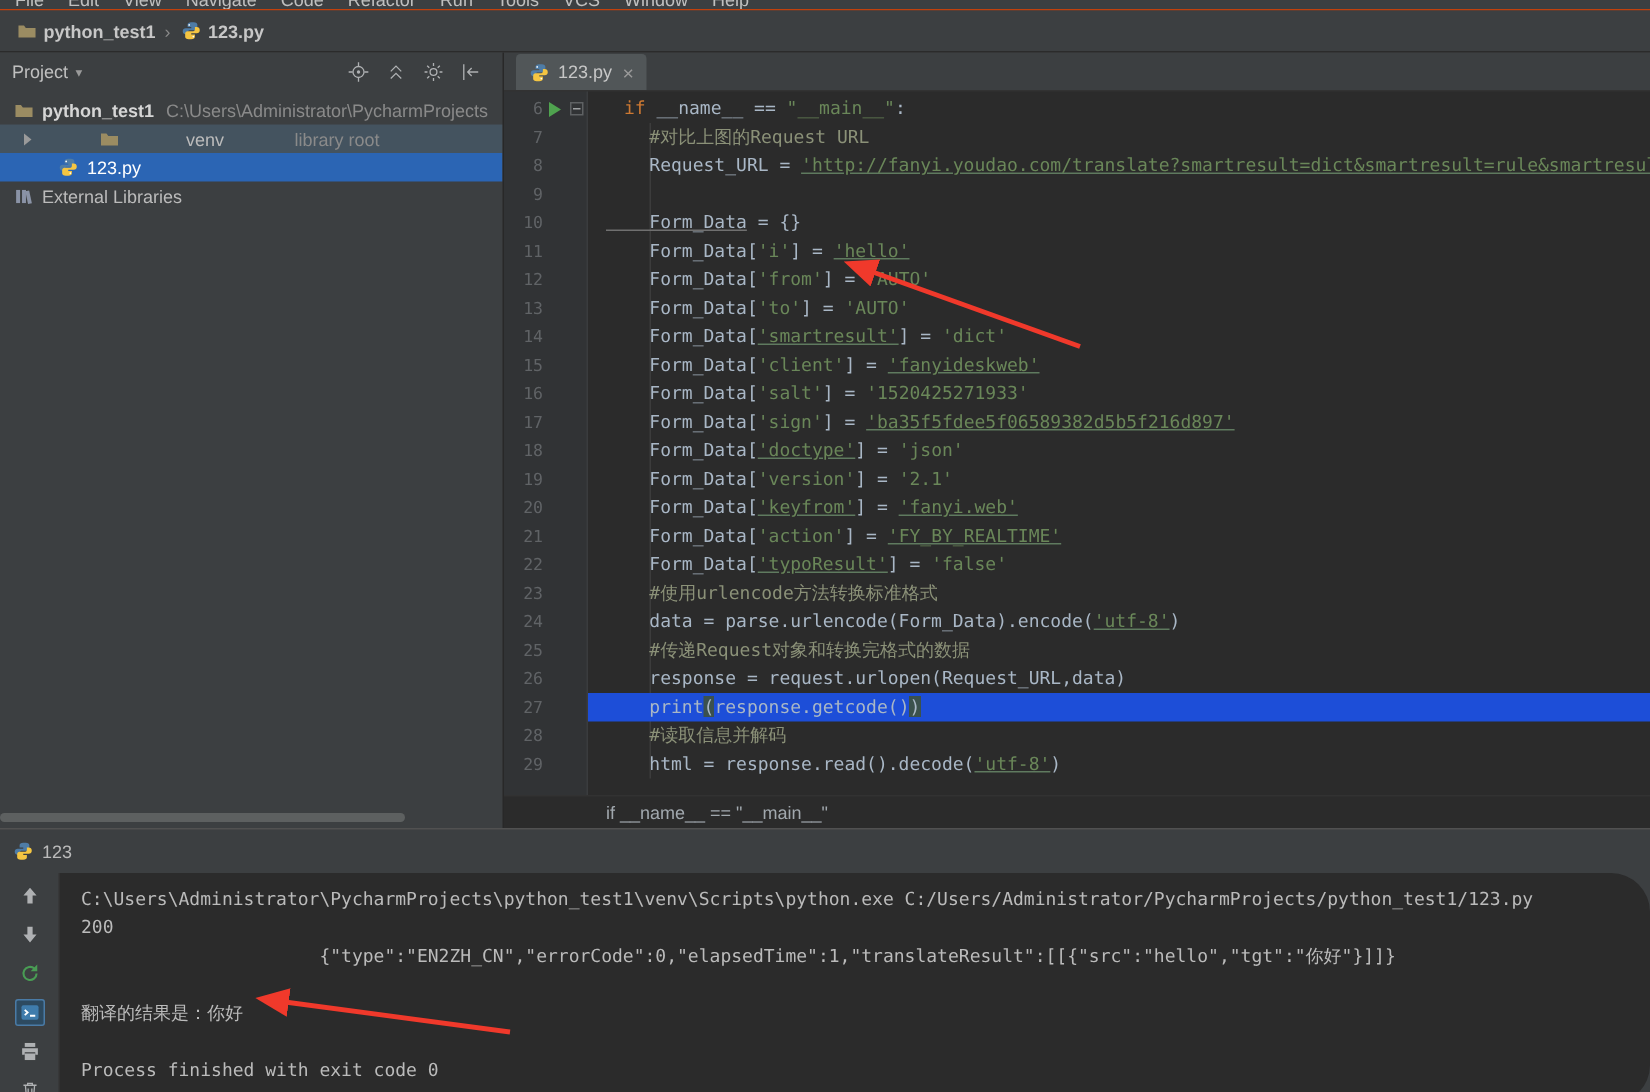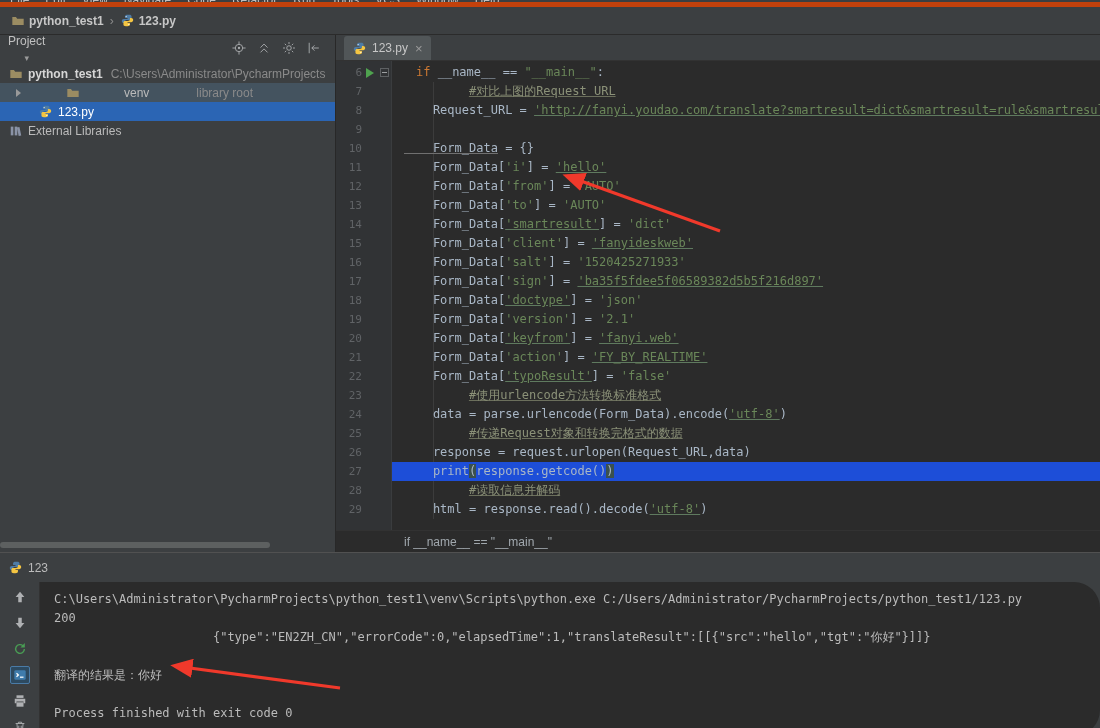--- a/index.html
+++ b/index.html
@@ -9,37 +9,37 @@
   *{box-sizing:border-box; margin:0; padding:0;}
   html,body{width:1100px;height:728px;overflow:hidden;}
   body{
     background:var(--panel-bg);
     font-family:"Liberation Sans","DejaVu Sans",sans-serif;
     font-size:12px; color:#bbbbbb; position:relative;
   }
   .mono{font-family:"DejaVu Sans Mono",monospace;}
 
   
-  .menu-strip{height:7px;overflow:hidden;background:#3c3f41;border-bottom:5px solid #c2410c;text-align:center;}
+  .menu-strip{height:7px;overflow:hidden;background:#3c3f41;border-bottom:1px solid #c2410c;text-align:center;}
   .menu-inner{display:flex;gap:16px;padding-left:10px;color:#c0c0c0;font-size:12px;transform:translateY(-7px);white-space:nowrap;}
 
   
   .nav-bar{height:28px;display:flex;align-items:center;gap:6px;padding-left:10px;background:#3c3f41;border-bottom:1px solid #2b2b2b;}
   .nav-item{display:flex;align-items:center;gap:4px;color:#c7c7c7;font-weight:bold;cursor:default;}
   .nav-sep{color:#8a8a8a;font-size:12px;}
   .icon{display:inline-flex;align-items:center;justify-content:center;width:15px;height:15px;flex:none;}
   .icon svg{display:block;}
 
   
   .main{display:flex;height:517px;}
 
   
   .project-panel{width:336px;flex:none;background:#3c3f41;border-right:1px solid #282828;position:relative;overflow:hidden;}
   .panel-header{height:26px;display:flex;align-items:center;padding:0 8px;color:#c0c0c0;}
-  .panel-title{display:flex;align-items:center;gap:5px;flex-direction:column;}
+  .panel-title{display:flex;align-items:center;gap:5px;}
   .caret{font-size:9px;color:#9a9a9a;}
   .header-icons{margin-left:auto;display:flex;align-items:center;gap:10px;padding-right:6px;}
   .tree{padding-top:3px;}
   .tree-row{height:19px;display:flex;align-items:center;gap:5px;padding-left:8px;white-space:nowrap;overflow:hidden;cursor:default;}
   .row-root .t-label{font-weight:bold;color:#d6d6d6;}
   .t-detail{color:#8a8a8a;margin-left:3px;}
   .row-venv{padding-left:16px;background:#44535f;gap:44px;}
   .chevron-right{width:0;height:0;border-top:4px solid transparent;border-bottom:4px solid transparent;border-left:5px solid #9a9a9a;flex:none;}
   .row-file{padding-left:38px;background:var(--selection-blue);color:#ffffff;}
   .hscrollbar{position:absolute;left:0;bottom:4px;width:270px;height:6px;background:#5d6060;border-radius:3px;}
@@ -60,21 +60,21 @@
   .fold-box i{display:block;width:5px;height:1px;background:#9da0a2;}
   .code{flex:1;position:relative;padding-top:2px;overflow:hidden;background:var(--editor-bg);}
   .indent-guide{position:absolute;left:41px;top:21px;width:1px;height:437px;background:#3c3c3c;}
   .c-line{height:19px;line-height:19px;white-space:pre;padding-left:12px;font-family:"DejaVu Sans Mono",monospace;font-size:12px;position:relative;}
   .c-line.current{background:#1d4ed8;}
   .tk-k{color:var(--keyword-orange);margin-left:12px;}
   .tk-p{color:#a9b7c6;}
   .tk-pu{color:#a9b7c6;text-decoration:underline;text-decoration-color:#707070;}
   .tk-s{color:var(--string-green);}
   .tk-su{color:var(--string-green);text-decoration:underline;text-decoration-color:#5f7a5f;}
-  .tk-c{color:#8b9178;text-decoration:underline;text-decoration-color:#6b6f5c;padding-left:36px;}
+  .tk-c{color:#8b9178;text-decoration-color:#6b6f5c;}
   .tk-b{color:#a9b7c6;background:#3b514d;}
   .editor-breadcrumb{height:22px;flex:none;display:flex;align-items:center;padding-left:68px;background:#2b2b2b;color:#a1a8ae;border-top:1px solid #323232;}
 
   
   .run-header{height:30px;display:flex;align-items:center;gap:5px;padding-left:8px;background:#3c3f41;border-top:1px solid #515151;}
   .run-body{height:154px;display:flex;background:var(--editor-bg);border-radius:26px;}
   .run-toolbar{width:40px;flex:none;background:#3c3f41;border-right:1px solid #323232;display:flex;flex-direction:column;align-items:center;padding-top:6px;gap:8px;}
   .tb-btn{width:20px;height:18px;display:flex;align-items:center;justify-content:center;border-radius:2px;cursor:pointer;}
   .tb-btn.selected{background:#2d4a60;border:1px solid #4a7ba6;}
   .console{flex:1;padding:8px 0 0 14px;overflow:hidden;}

